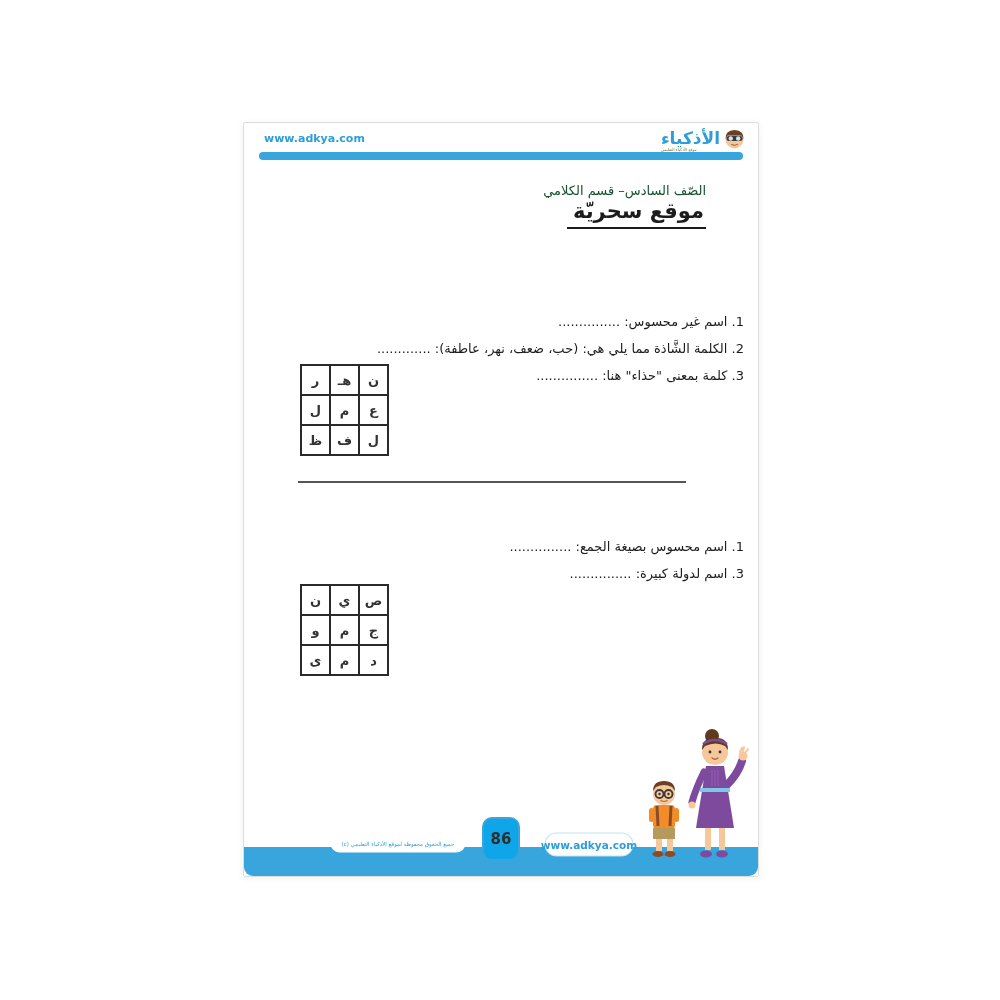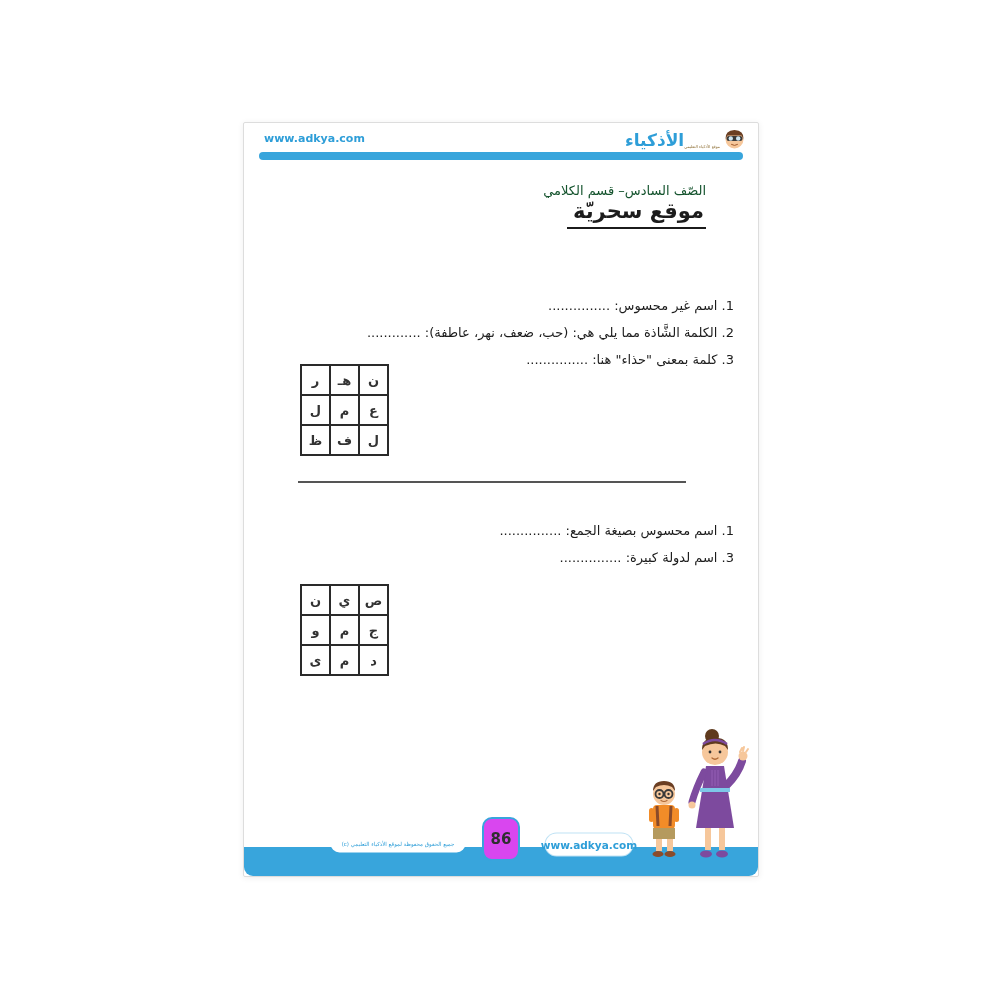--- a/index.html
+++ b/index.html
@@ -8,50 +8,50 @@
     font-family:"DejaVu Sans",sans-serif;color:#1c1c1c;overflow:hidden;
   }
   .page{
     position:absolute;left:243px;top:122px;width:514px;height:753px;
     background:#fff;border:1px solid #ddd;border-radius:2px;
     box-shadow:0 1px 6px rgba(0,0,0,0.07);
   }
   
   .hdr-url{position:absolute;left:20px;top:9px;font-size:11px;font-weight:bold;color:#2e9ed8;}
   .logo{position:absolute;right:12px;top:4px;display:flex;align-items:center;gap:3px;}
-  .logo-txtwrap{display:flex;flex-direction:row;align-items:flex-end;line-height:1;}
+  .logo-txtwrap{display:flex;flex-direction:column;align-items:flex-start;line-height:1;}
   .logo-text{font-size:17px;font-weight:bold;color:#2e9ed8;}
   .logo-tag{font-size:4px;color:#8a6a2f;margin-top:1px;}
   .blue-bar{position:absolute;left:15px;right:15px;top:29px;height:8px;border-radius:4px;background:#38a5dc;}
   
   .subtitle{position:absolute;right:52px;top:60px;font-size:13px;color:#14532d;direction:rtl;}
   .title{position:absolute;right:52px;top:76px;font-size:21px;font-weight:bold;direction:rtl;
          border-bottom:2px solid #1b1b1b;padding:0 2px 4px 6px;}
   .instruction{position:absolute;right:24px;top:128px;font-size:13.5px;font-weight:bold;direction:rtl;}
-  .qlist{position:absolute;right:24px;direction:rtl;text-align:right;font-size:13px;}
+  .qlist{position:absolute;right:14px;direction:rtl;text-align:right;font-size:13px;margin-top:16px;}
   .qlist .q{line-height:27px;white-space:nowrap;}
   .list1{top:169px;}
   .list2{top:394px;}
   .lgrid{position:absolute;left:56px;border-collapse:collapse;direction:rtl;}
   .lgrid td{
     width:27px;height:28px;border:2px solid #2a2a2a;text-align:center;vertical-align:middle;
     font-size:13px;font-weight:bold;color:#333;padding:0;
   }
   .grid1{top:241px;}
   .grid2{top:461px;}
   .divider{position:absolute;left:54px;top:358px;width:388px;height:2px;background:#555;}
   
   .footer-bar{position:absolute;left:0;right:0;bottom:0;height:29px;background:#38a5dc;border-radius:0 0 9px 9px;}
   .copy-pill{
     position:absolute;left:88px;bottom:25px;width:132px;height:15px;background:#fff;border-radius:8px;
     display:flex;align-items:center;justify-content:center;font-size:5.5px;color:#2e9ed8;
     box-shadow:0 0 0 1.5px #fff;direction:rtl;z-index:3;
   }
   .page-badge{
-    position:absolute;left:238px;bottom:15px;width:34px;height:40px;background:#d946ef;
+    position:absolute;left:238px;bottom:15px;width:34px;height:40px;background:#0ea5e9;
     border:2.5px solid #38a5dc;border-radius:10px;display:flex;align-items:center;justify-content:center;
     font-size:15px;font-weight:bold;color:#2f2f2f;z-index:3;
   }
   .url-pill{
     position:absolute;left:303px;bottom:22px;width:84px;height:19px;background:#fff;border-radius:10px;
     display:flex;align-items:center;justify-content:center;font-size:10.5px;font-weight:bold;color:#2e9ed8;
     box-shadow:0 0 0 1.5px #fff, 0 0 0 2.5px #bfe2f4;z-index:3;
   }
   .characters{position:absolute;right:2px;bottom:4px;z-index:4;}
 </style>

